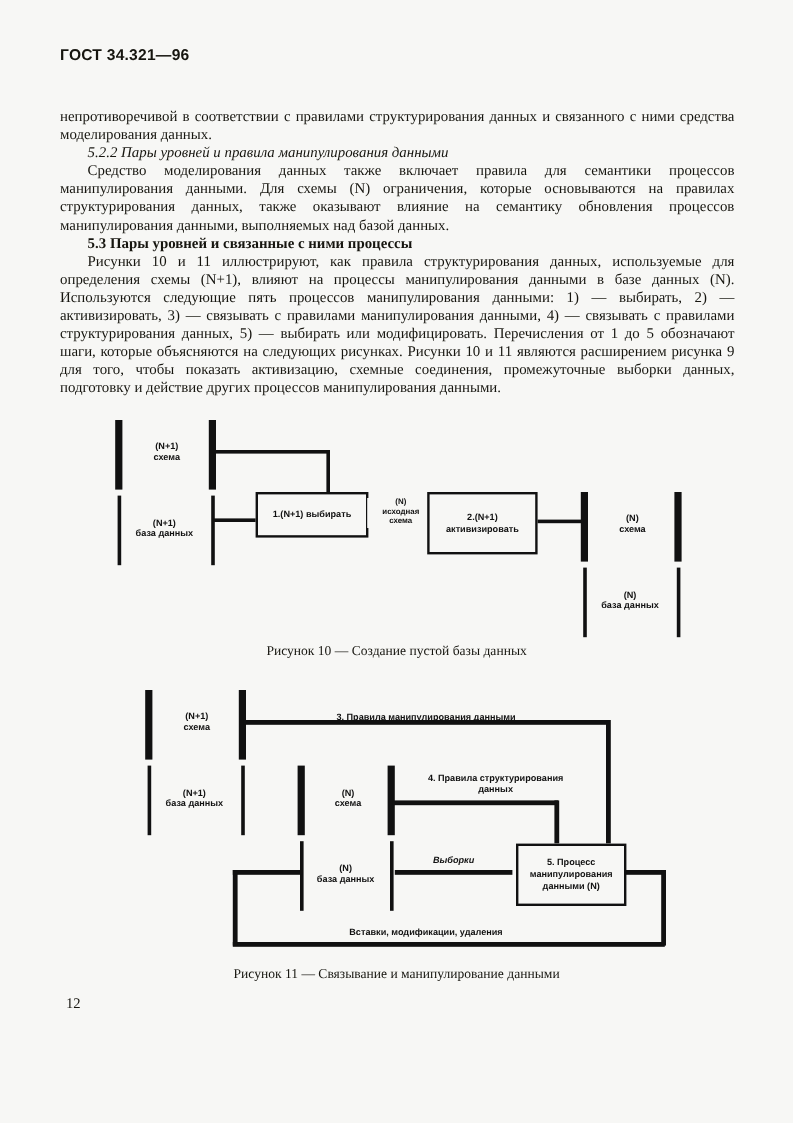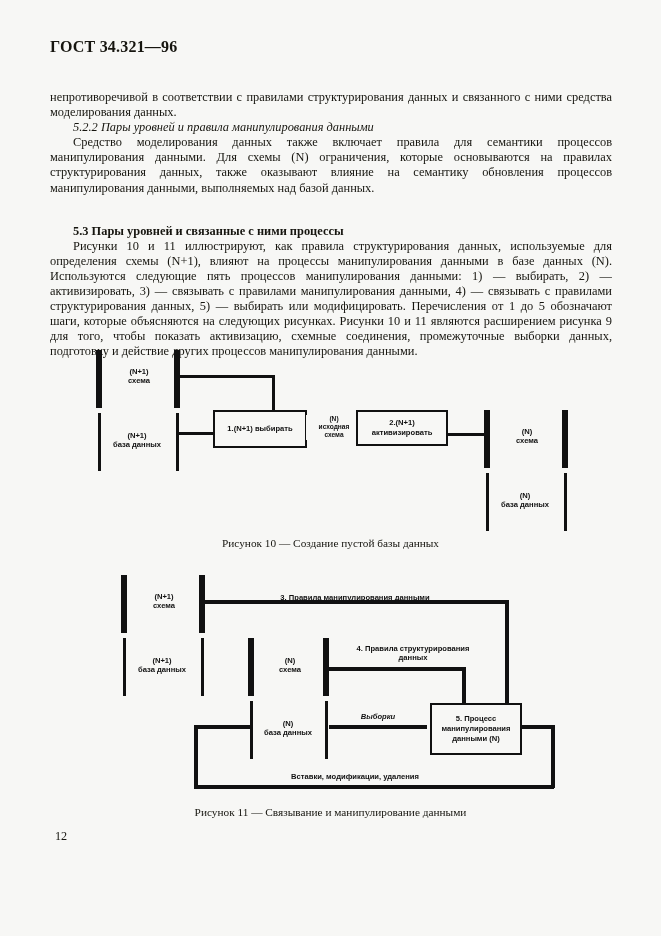--- a/index.html
+++ b/index.html
@@ -14,43 +14,43 @@
     background: #f7f7f5;
     overflow: hidden;
     font-family: "Liberation Serif", "DejaVu Serif", serif;
     color: #111;
   }
   
   .header {
     position: absolute;
     left: 50px;
     top: 38px;
-    font-family: Liberation Serif, serif;
+    font-family: Liberation Sans, sans-serif;
     font-weight: bold;
-    font-size: 16px;
+    font-size: 13px;
     letter-spacing: .2px;
     color: #16150f;
   }
   
   .body-text {
     position: absolute;
     left: 50px;
     top: 78px;
     width: 562px;
     font-size: 12.4px;
     line-height: 15.1px;
     text-align: justify;
     color: #16150f;
   }
   .body-text p {
     margin: 0;
     text-indent: 23px;
   }
   .body-text p.noind { text-indent: 0; margin-top: 12px; }
-  .body-text p.head { font-weight: bold; text-indent: 23px; margin-top: 28px; }
+  .body-text p.head { font-weight: bold; text-indent: 23px; }
   .body-text p.subhead { font-style: italic; text-indent: 23px; }
 
   
   .figure { position: absolute; }
   .fig-caption {
     position: absolute;
     width: 100%;
     text-align: center;
     font-size: 11.3px;
     color: #16150f;
@@ -156,21 +156,21 @@
     <div class="ln h" style="left:178px; top:87px;  width:36px;"></div>
 
     <div class="box" style="left:213px; top:65px; width:94px; height:38px;">1.(N+1)
 выбирать</div>
 
     <div class="ln h" style="left:307px; top:88px; width:50px;"></div>
     <div class="dlabel tiny onwhite" style="left:306px; top:70px; width:52px;">(N)
 исходная
 схема</div>
 
-    <div class="box" style="left:356px; top:65px; width:92px; height:36px;">2.(N+1)
+    <div class="box" style="left:356px; top:65px; width:92px; height:52px;">2.(N+1)
 активизировать</div>
 
     <div class="ln h" style="left:448px; top:88px; width:38px;"></div>
 
     <div class="fig-caption" style="top:192px;">Рисунок 10 — Создание пустой базы данных</div>
   </div>
 
   <div class="figure" style="left:0px; top:570px; width:661px; height:255px;">
 
     <div class="bar thick" style="left:121px; top:5px;  height:58px;"></div>

